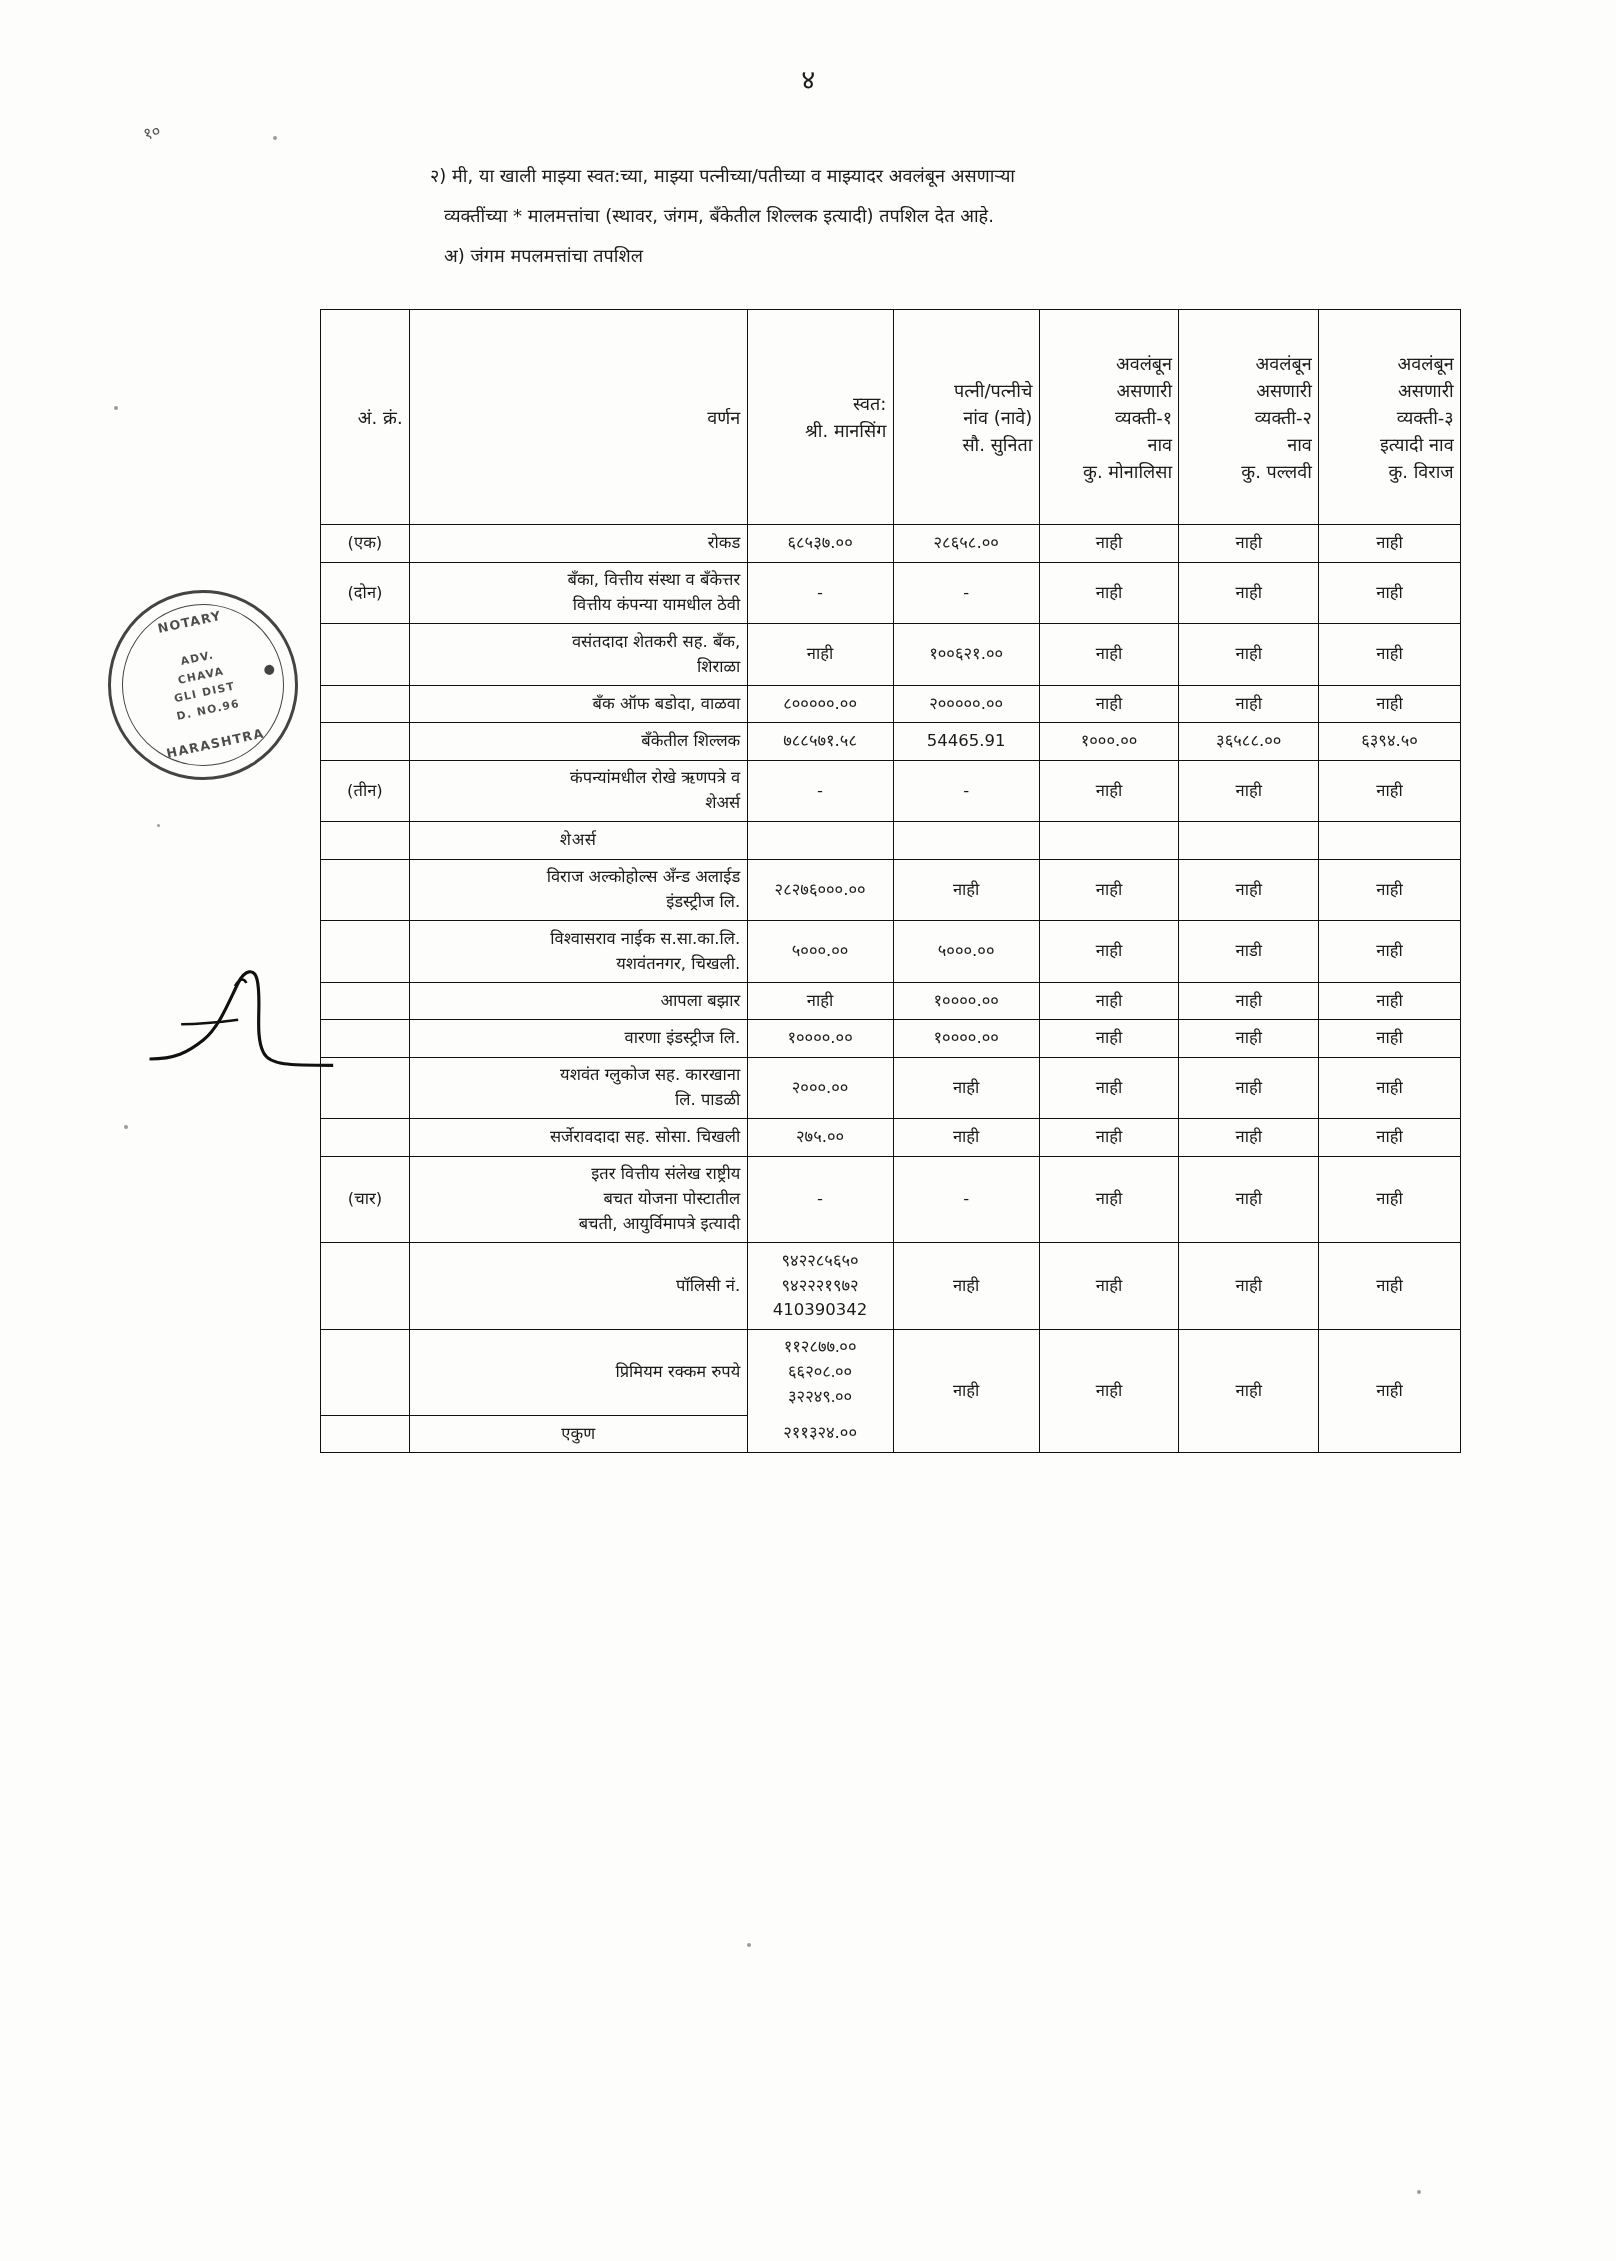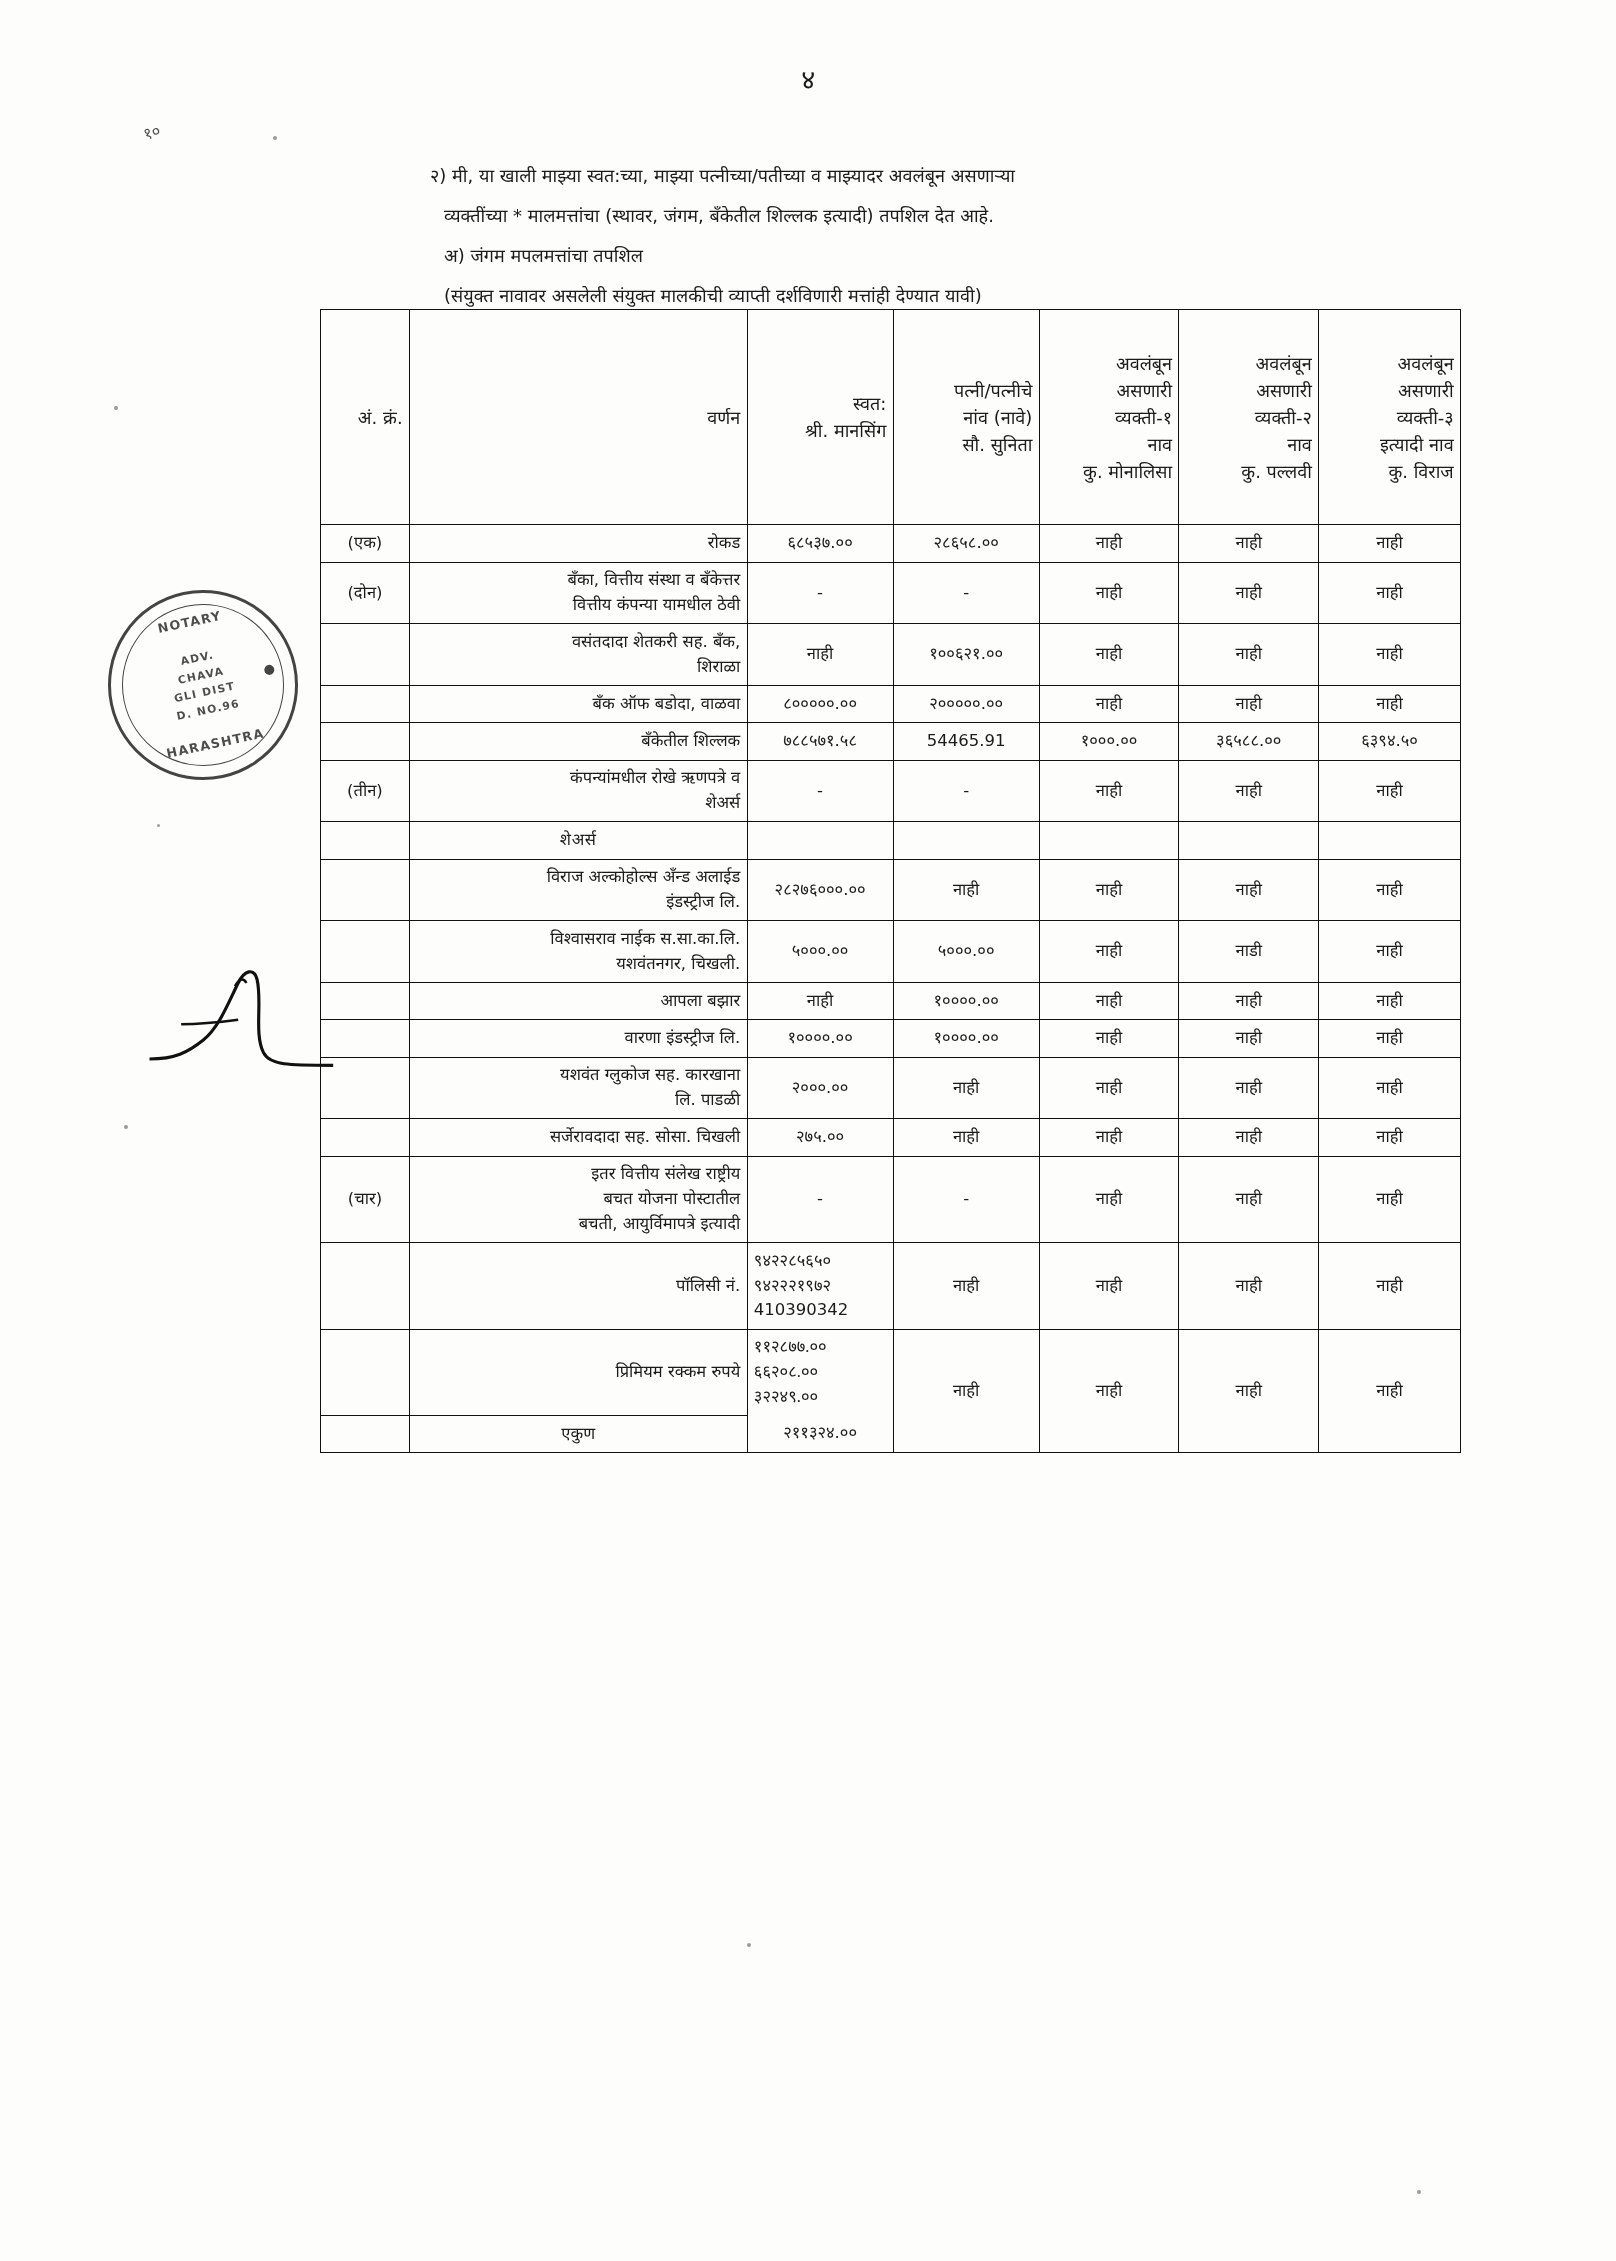--- a/index.html
+++ b/index.html
@@ -96,21 +96,21 @@
   .c-left { text-align: right; padding-left: 9px; }
   .c-right { text-align: center; padding-right: 10px; }
   .shears-row td {
     text-align: center;
     font-weight: bold;
     letter-spacing: 0.6px;
   }
   .dashed-bottom { border-bottom: 1.3px dashed #111 !important; }
   .no-top { border-top: none !important; }
 
-  .stack { text-align: left; padding-right: 10px; line-height: 1.55; }
+  .stack { text-align: center; padding-right: 10px; line-height: 1.55; }
 
   
   .stamp {
     position: absolute;
     top: 590px;
     left: 108px;
     width: 190px;
     height: 190px;
     opacity: .78;
     transform: rotate(-12deg);
@@ -164,21 +164,20 @@
 
 <div class="page">
 
   <div class="page-number">४</div>
   <div class="corner-mark">१०</div>
 
   <div class="intro">
     <p>२) मी, या खाली माझ्या स्वत:च्या, माझ्या पत्नीच्या/पतीच्या व माझ्यादर अवलंबून असणाऱ्या</p>
     <p class="ln2">व्यक्तींच्या * मालमत्तांचा (स्थावर, जंगम, बँकेतील शिल्लक इत्यादी) तपशिल देत आहे.</p>
     <p class="ln2">अ) जंगम मपलमत्तांचा तपशिल</p>
-    <p class="ln2">(संयुक्त नावावर असलेली संयुक्त मालकीची व्याप्ती दर्शविणारी मत्तांही देण्यात यावी)</p>
   </div>
 
   <div class="stamp">
     <div class="ring"></div>
     <div class="ring2"></div>
     <div class="dot"></div>
     <div class="txt t1">NOTARY</div>
     <div class="txt t2">ADV.</div>
     <div class="txt t3">CHAVA</div>
     <div class="txt t4">GLI DIST</div>

